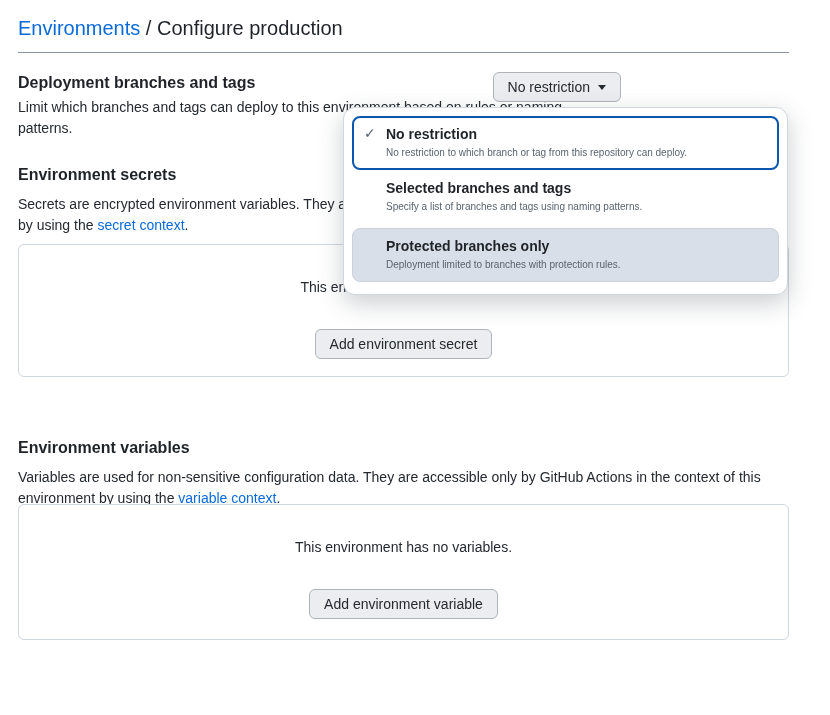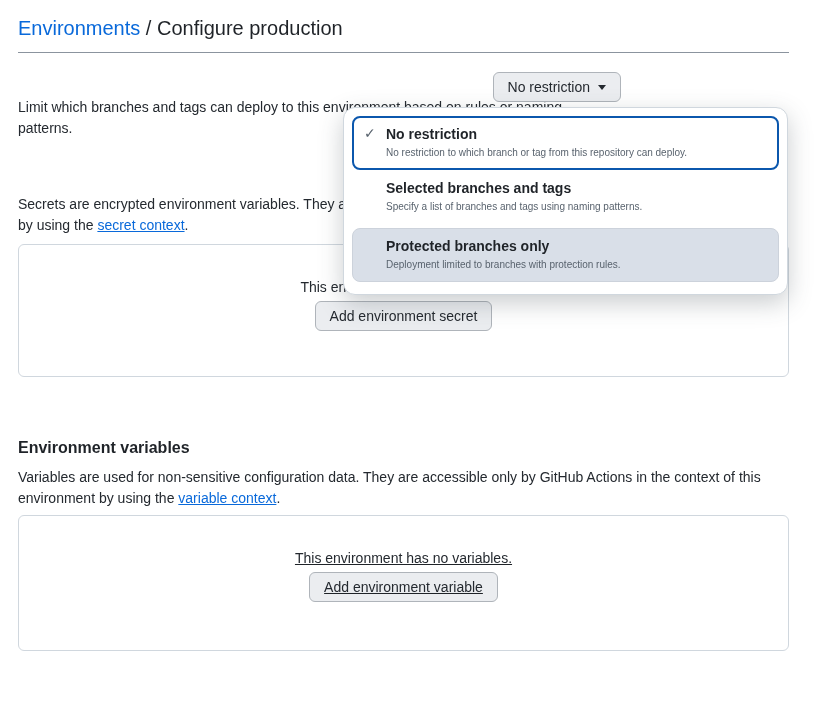--- a/index.html
+++ b/index.html
@@ -79,46 +79,47 @@
     font-size: 14px; color: #59636e; font-weight: 400;
   }
 
   
   .sec-secrets-heading { top: 164px; }
   .sec-desc {
     position: absolute; left: 18px; width: 775px;
     font-size: 14px; line-height: 21px; color: #24292f;
   }
   .secrets-desc { top: 194px; }
-  .sec-desc a { color: #0969da; text-decoration: underline; cursor: pointer; }
+  .sec-desc a { color: #0969da; cursor: pointer; }
 
   .empty-box {
     position: absolute; left: 18px; width: 771px;
     background: #ffffff; border: 1px solid #d0d7de; border-radius: 6px;
     display: flex; flex-direction: column; align-items: center;
   }
   .secrets-box { top: 244px; height: 133px; padding-top: 32px; }
-  .variables-box { top: 515px; height: 136px; padding-top: 32px; text-decoration: underline; }
+  .variables-box { top: 504px; height: 136px; padding-top: 32px; }
   .empty-text { font-size: 14px; line-height: 20px; color: #24292f; }
-  .empty-box .btn { margin-top: 4px; }
+  .empty-box .btn { margin-top: 32px; }
 
   .sec-variables-heading { top: 437px; }
   .variables-desc { top: 467px; }
 </style>
 </head>
 <body>
 
 <div class="page">
 
   <div class="breadcrumb">
     <a>Environments</a><span class="sep"> </span><span class="sep">/</span>
     <span class="current">Configure production</span>
   </div>
   <hr class="rule">
 
+  <div class="sec-heading dep-heading">Deployment branches and tags</div>
   <div class="dep-desc">Limit which branches and tags can deploy to this environment based on rules or naming patterns.</div>
 
   <button class="btn restriction-btn">
     <span>No restriction</span>
     <span class="caret"></span>
   </button>
 
   <div class="menu">
     <div class="menu-item mi-selected">
       <span class="check">✓</span>
@@ -128,20 +129,21 @@
     <div class="menu-item mi-plain">
       <div class="mi-title">Selected branches and tags</div>
       <div class="mi-desc">Specify a list of branches and tags using naming patterns.</div>
     </div>
     <div class="menu-item mi-hover">
       <div class="mi-title">Protected branches only</div>
       <div class="mi-desc">Deployment limited to branches with protection rules.</div>
     </div>
   </div>
 
+  <div class="sec-heading sec-secrets-heading">Environment secrets</div>
   <div class="sec-desc secrets-desc">
     <span>Secrets are encrypted environment variables. They are accessible only by GitHub Actions in the context of this environment by using the </span><a>secret context</a><span>.</span>
   </div>
   <div class="empty-box secrets-box">
     <div class="empty-text">This environment has no secrets.</div>
     <button class="btn">Add environment secret</button>
   </div>
 
   <div class="sec-heading sec-variables-heading">Environment variables</div>
   <div class="sec-desc variables-desc">

